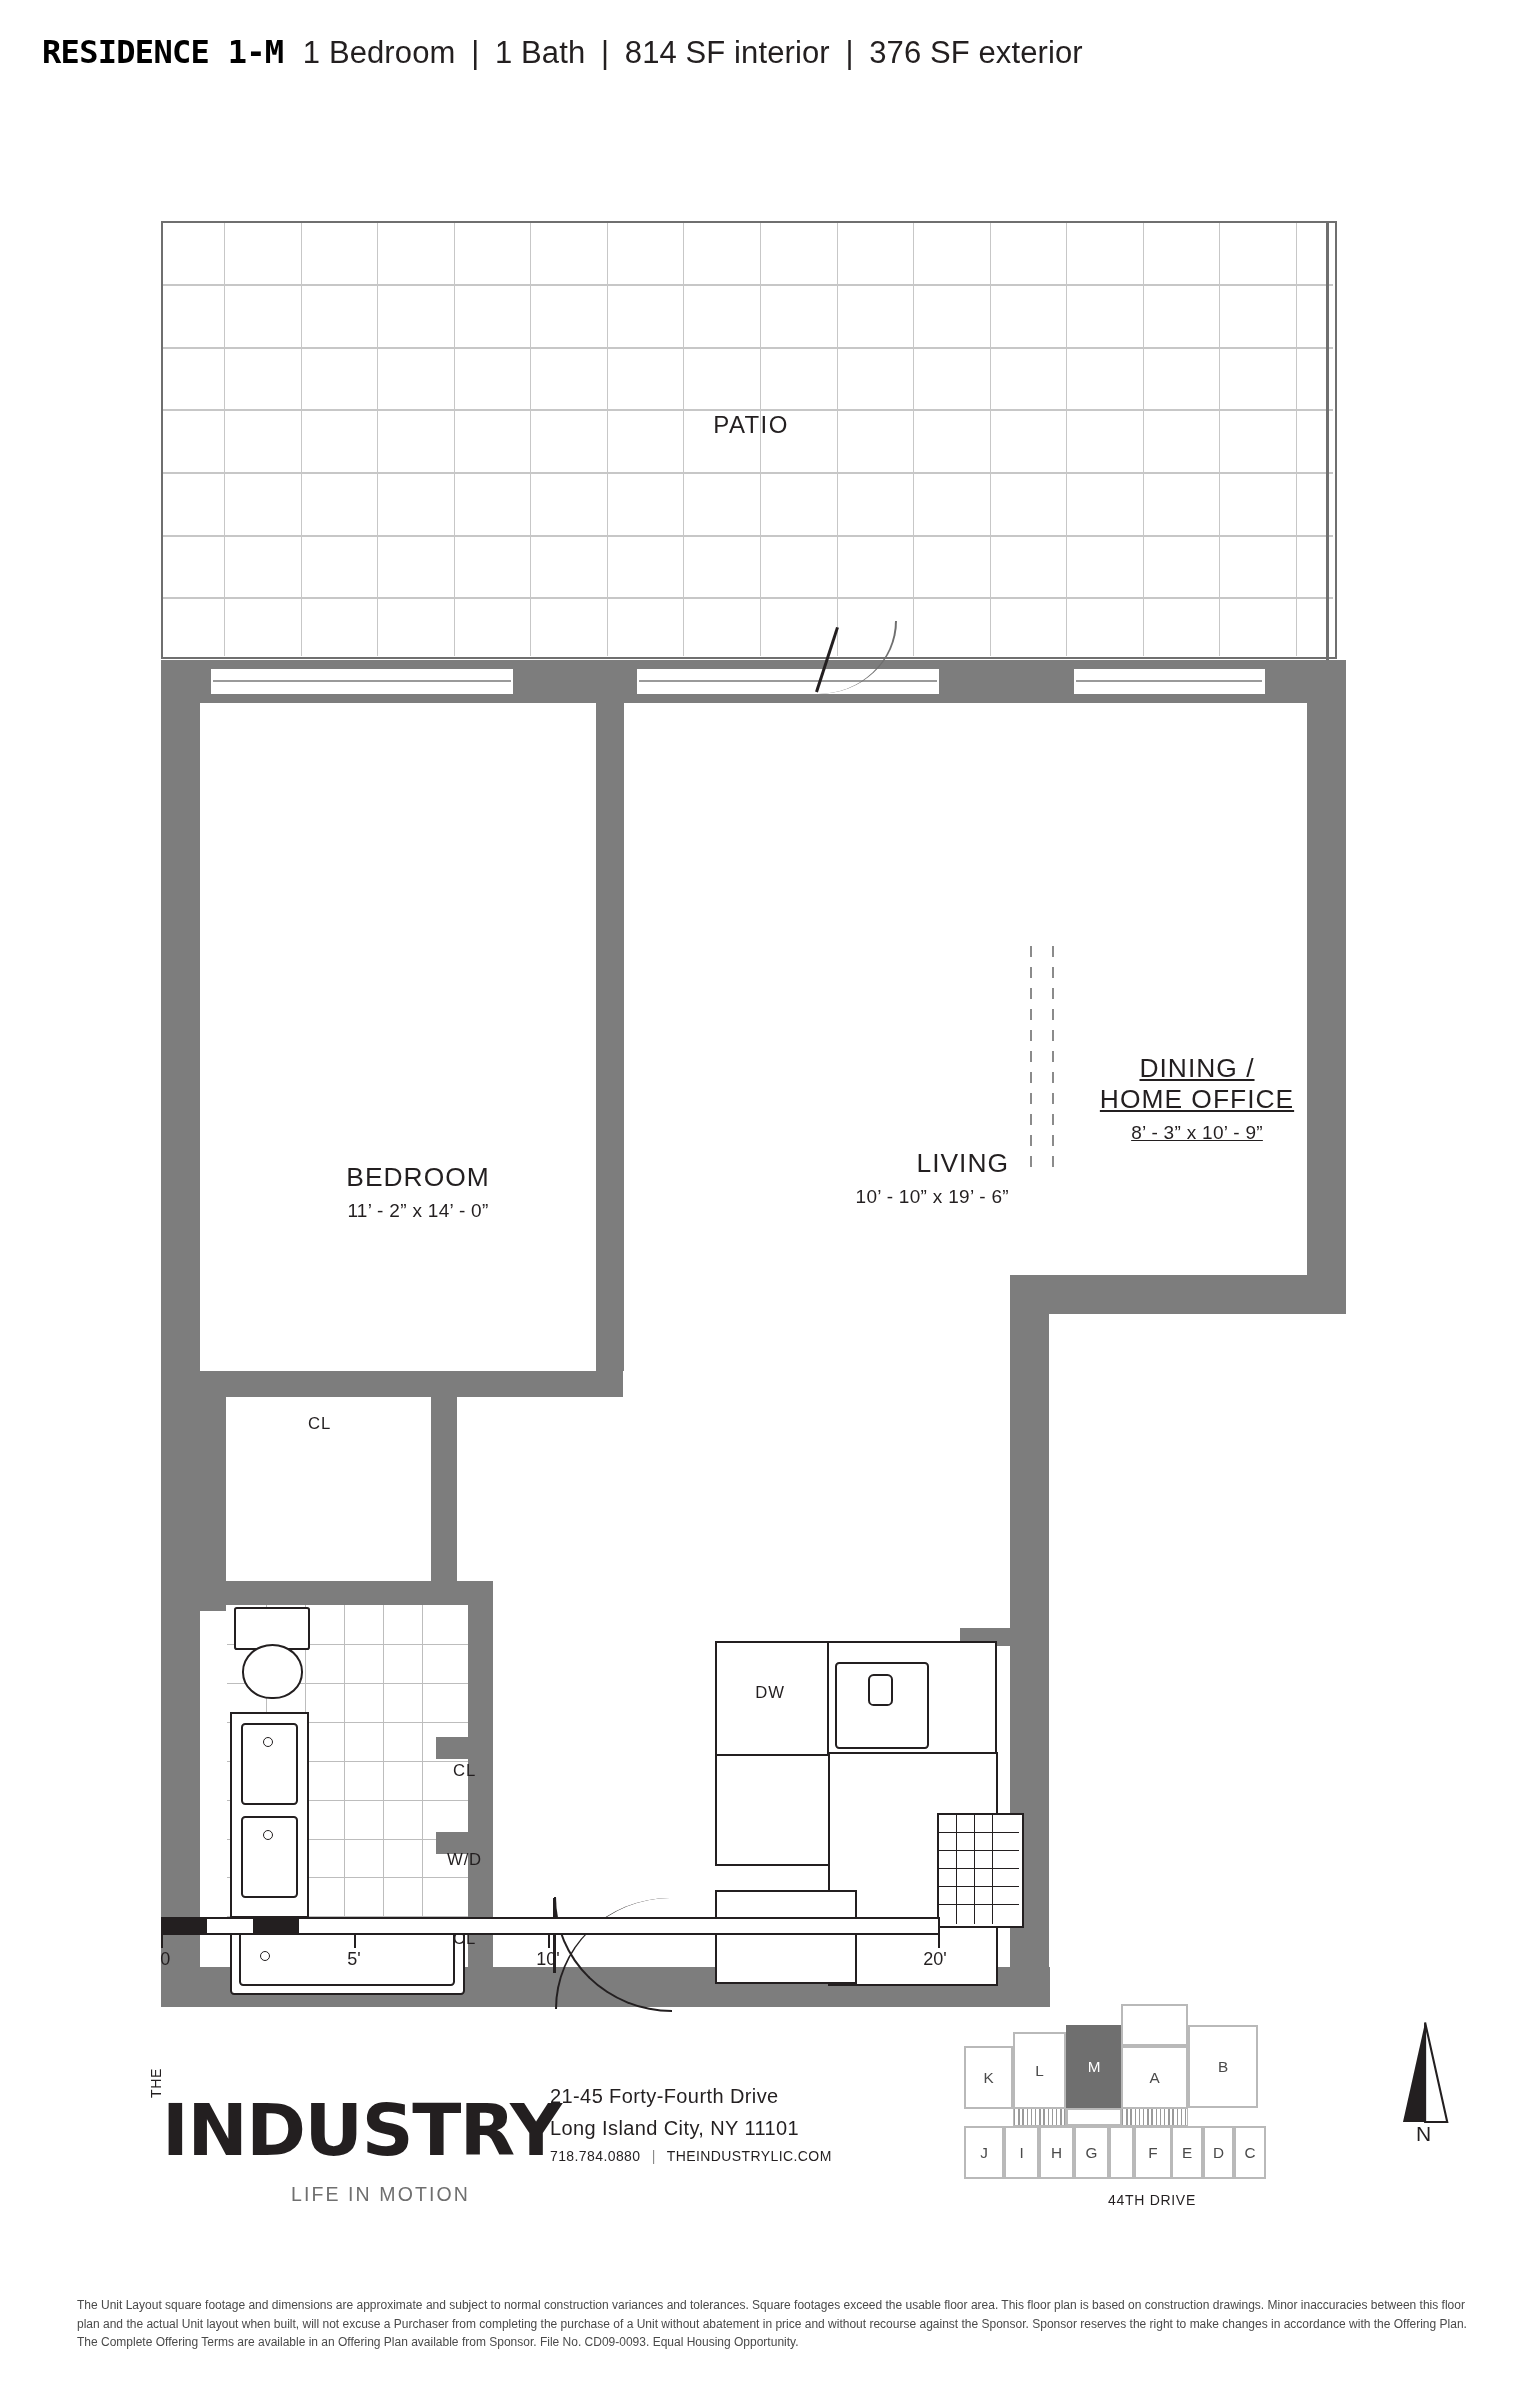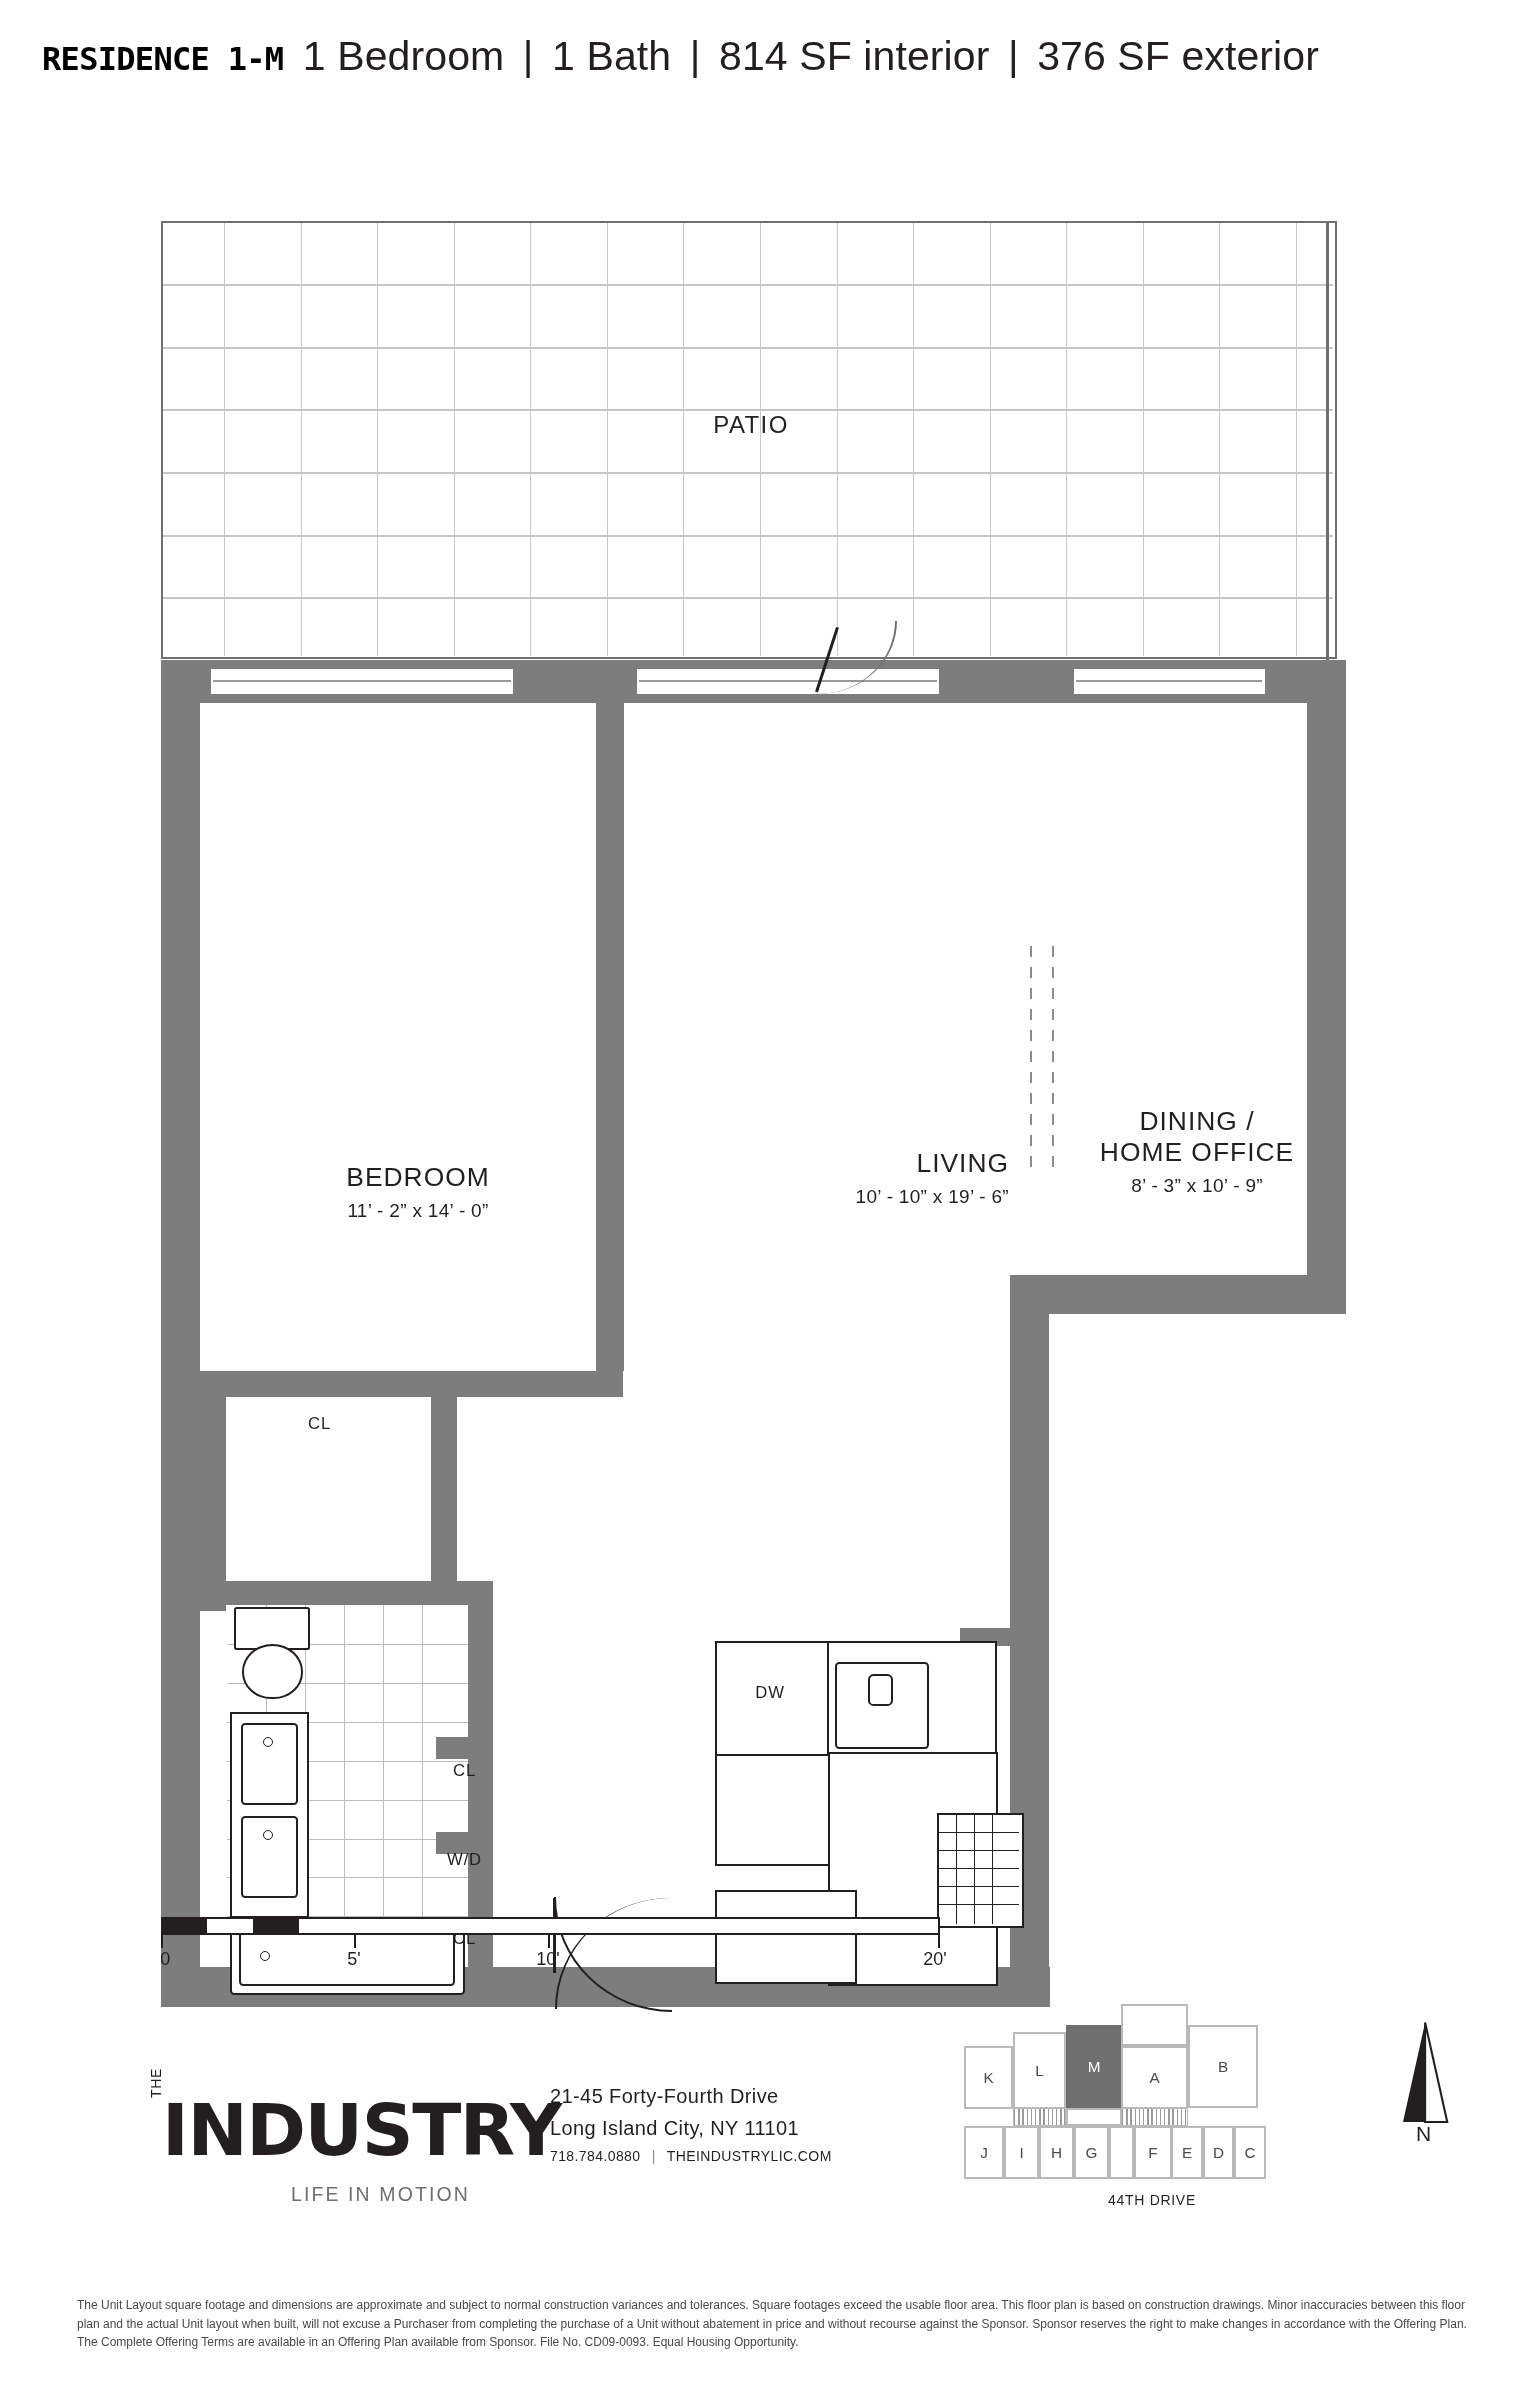--- a/index.html
+++ b/index.html
@@ -2,21 +2,21 @@
 <html style="font-size:11px"><head>
 <meta charset="utf-8">
 <style>
   html,body{margin:0;padding:0;background:#ffffff;}
   body{width:1538px;height:2389px;position:relative;font-family:"Liberation Sans",sans-serif;color:#231f20;overflow:hidden;}
   .page{position:absolute;inset:0;}
 
   
   .header{position:absolute;left:42px;top:33px;display:flex;align-items:baseline;gap:19.5px;}
   .res-title{font-family:"DejaVu Sans Mono",monospace;font-weight:bold;font-size:32px;letter-spacing:-0.7px;color:#000;}
-  .res-sub{font-size:41px;color:#231f20;letter-spacing:0.1px;}
+  .res-sub{font-size:31px;color:#231f20;letter-spacing:0.1px;}
   .res-sub .sep{color:#231f20;margin:0 7px;}
 
   
   .plan{position:absolute;left:0;top:195px;width:1538px;height:1670px;}
 
   
   .w{position:absolute;background:#7d7d7d;}
   .white{position:absolute;background:#ffffff;}
   .line{position:absolute;background:#231f20;}
   .thin{position:absolute;background:#8b8b8b;}
@@ -221,21 +221,21 @@
     <div class="rm" style="left:237px;top:967px;width:362px;">
       <div class="nm">BEDROOM</div>
       <div class="dm">11’ - 2” x 14’ - 0”</div>
     </div>
 
     <div class="rm" style="left:661px;top:953px;width:348px;text-align:right;">
       <div class="nm">LIVING</div>
       <div class="dm">10’ - 10” x 19’ - 6”</div>
     </div>
 
-    <div class="rm" style="left:1051px;top:911px;width:292px;">
+    <div class="rm" style="left:1051px;top:858px;width:292px;text-decoration:underline;">
       <div class="nm">DINING /</div>
       <div class="nm">HOME OFFICE</div>
       <div class="dm">8’ - 3” x 10’ - 9”</div>
     </div>
   </div>
 
   <div class="scale">
     <div class="bar"></div>
     <div class="blk" style="left:0;width:46px;"></div>
     <div class="blk" style="left:92px;width:46px;"></div>

